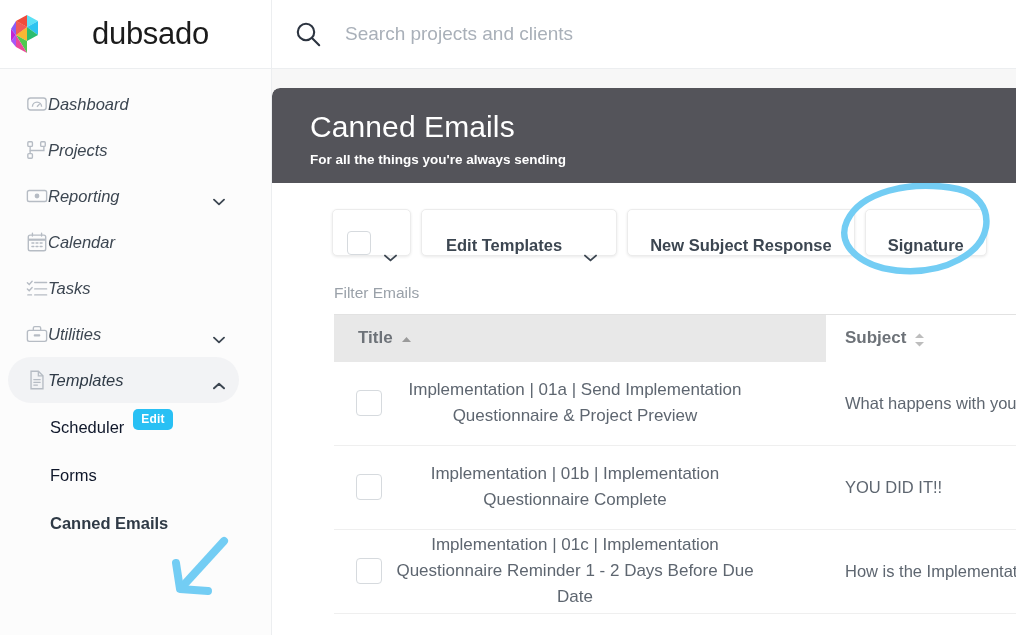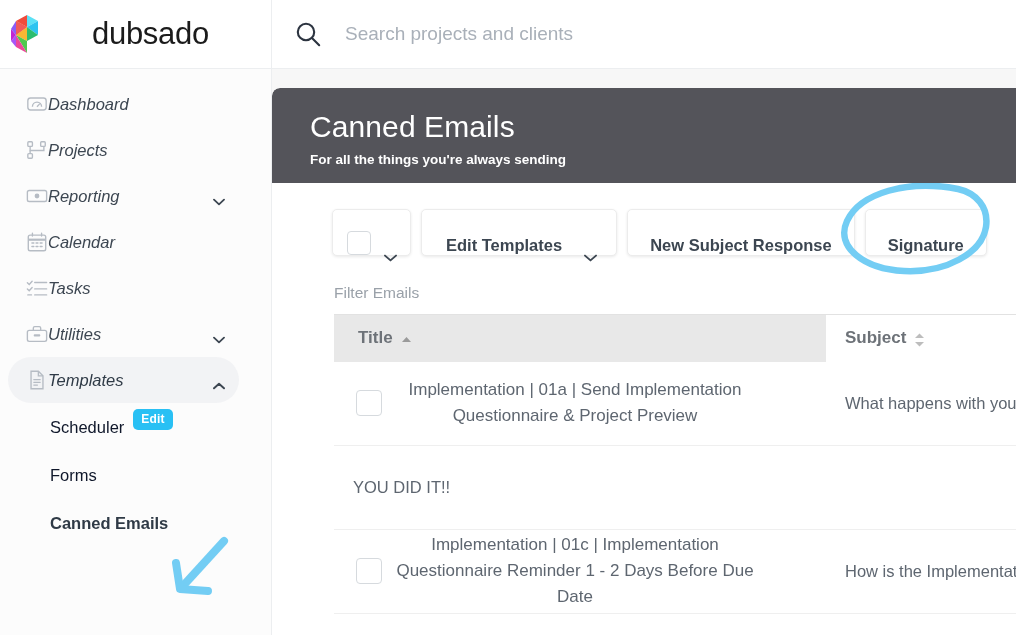--- a/index.html
+++ b/index.html
@@ -418,20 +418,24 @@
 
         <div class="t-row">
           <div class="td-title">
             <span class="row-chk"></span>
             <span class="row-title">Implementation | 01a | Send Implementation Questionnaire &amp; Project Preview</span>
           </div>
           <div class="td-subject">What happens with your</div>
         </div>
 
         <div class="t-row">
+          <div class="td-title">
+            <span class="row-chk"></span>
+            <span class="row-title">Implementation | 01b | Implementation Questionnaire Complete</span>
+          </div>
           <div class="td-subject">YOU DID IT!!</div>
         </div>
 
         <div class="t-row">
           <div class="td-title">
             <span class="row-chk"></span>
             <span class="row-title">Implementation | 01c | Implementation Questionnaire Reminder 1 - 2 Days Before Due Date</span>
           </div>
           <div class="td-subject">How is the Implementat</div>
         </div>

